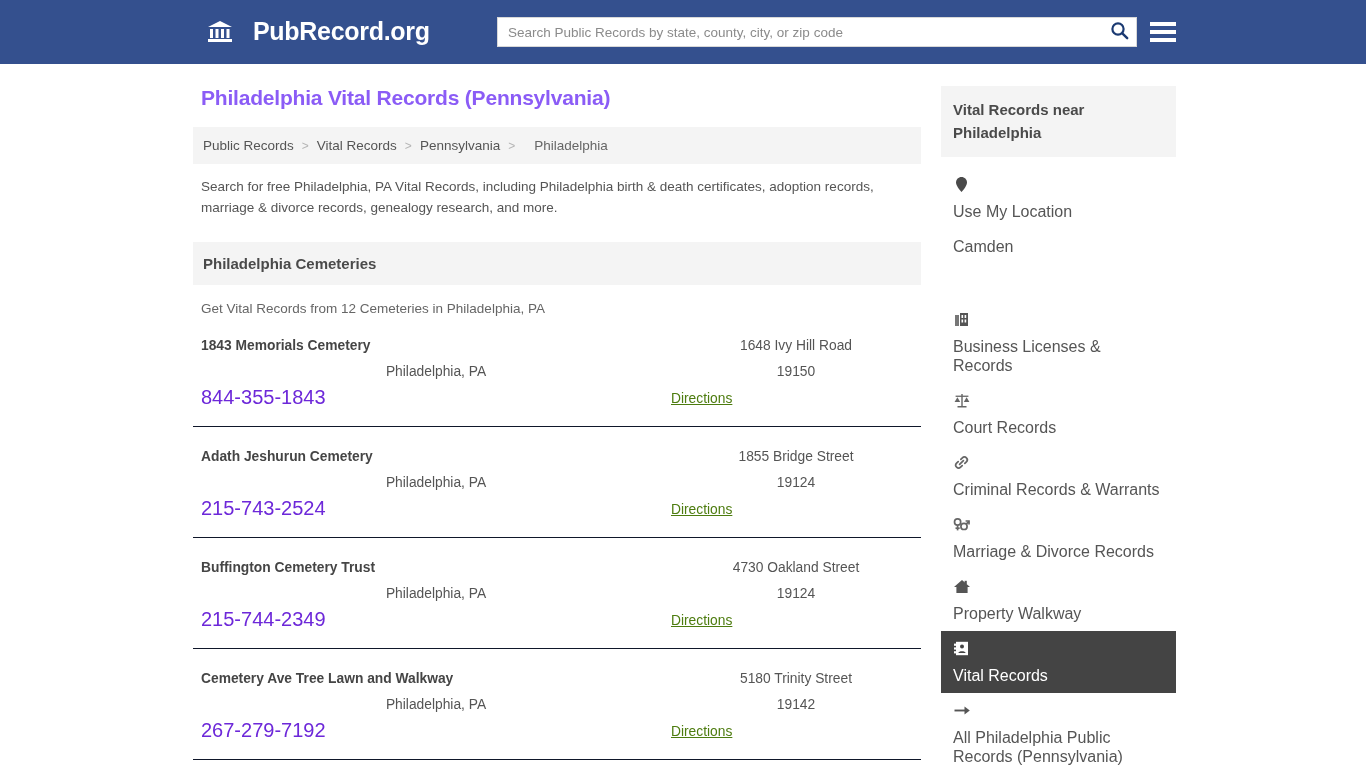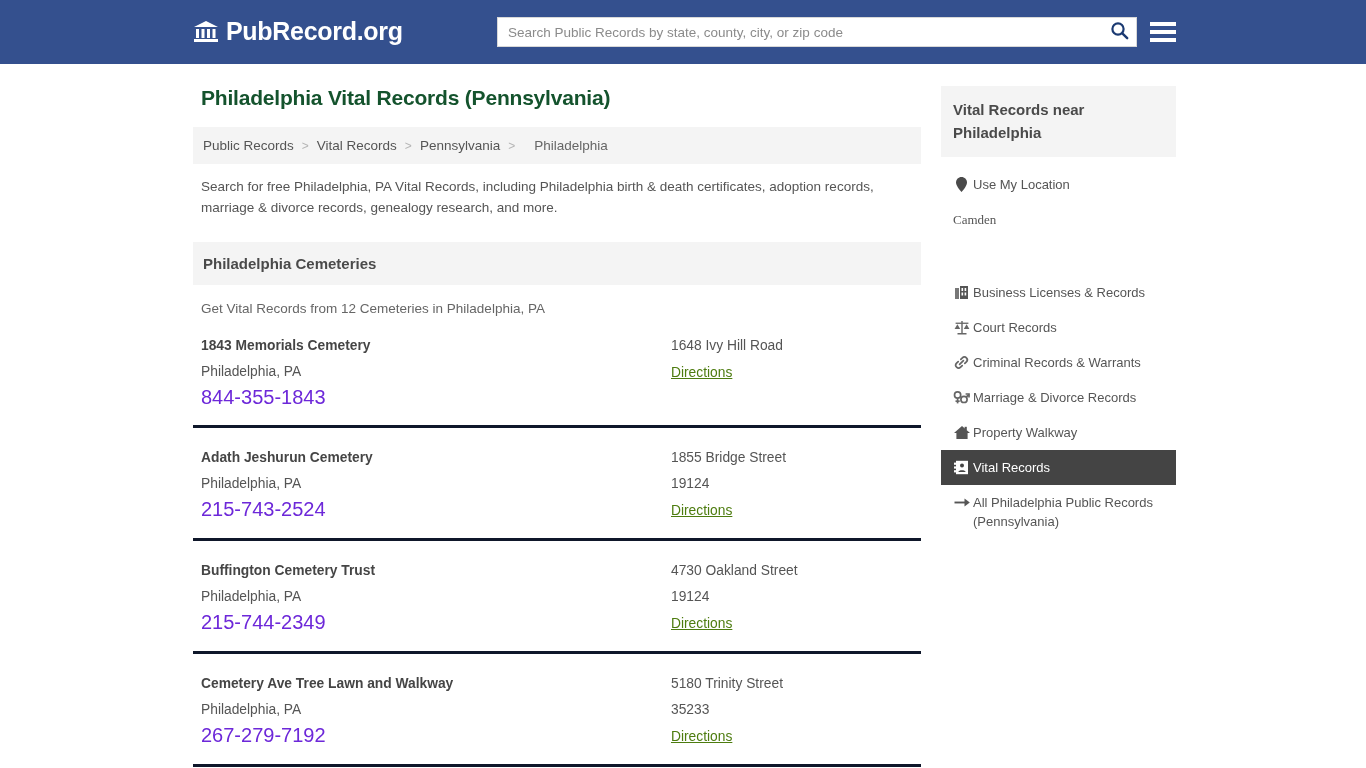--- a/index.html
+++ b/index.html
@@ -14,25 +14,25 @@
 
   
   .site-header {
     width: 1366px;
     height: 64px;
     background: #34508e;
     position: relative;
   }
   .logo-wrap {
     position: absolute;
-    left: 193px;
+    left: 207px;
     top: 18px;
     display: flex;
     align-items: flex-end;
-    gap: 7px;
+    gap: 20px;
     text-decoration: none;
   }
   .logo-icon { display: block; width: 26px; height: 26px; }
   .logo-text {
     color: #ffffff;
     font-size: 25px;
     font-weight: bold;
     letter-spacing: -0.3px;
     line-height: 26px;
     white-space: nowrap;
@@ -99,21 +99,21 @@
     display: flex;
     gap: 20px;
   }
   .main-col { width: 728px; flex: none; }
   .side-col { width: 235px; flex: none; }
 
   h1.page-title {
     margin: 0 0 17px 8px;
     font-size: 21px;
     font-weight: bold;
-    color: #14532d;
+    color: #8b5cf6;
     letter-spacing: -0.2px;
   }
 
   
   .breadcrumb {
     background: #f4f4f4;
     padding: 11px 10px;
     display: flex;
     align-items: center;
     flex-wrap: wrap;
@@ -151,37 +151,38 @@
   .section-sub {
     margin: 16px 0 0 8px;
     font-size: 13.5px;
     color: #666666;
   }
 
   
   .listing {
     display: flex;
     padding: 21px 0 19px 8px;
-    border-bottom: 3px solid #0f172a;
+    border-bottom: 1px solid #0f172a;
   }
   .listing:last-child { border-bottom: none; }
   .listing-left { width: 470px; flex: none; }
   .listing-right { flex: 1; }
   .lst-name {
     font-size: 13.8px;
     font-weight: bold;
     color: #454545;
     margin-bottom: 9px;
     line-height: 17px;
   }
   .lst-line {
     font-size: 13.8px;
     color: #555555;
     margin-bottom: 9px;
     line-height: 17px;
+    text-align: center;
   }
   .lst-phone {
     font-size: 20px;
     color: #6d28d9;
     line-height: 17px;
   }
   .lst-directions {
     font-size: 13.8px;
     color: #4d7c0f;
     text-decoration: underline;
@@ -196,29 +197,30 @@
     padding: 12px 12px 13px 12px;
     font-size: 15px;
     font-weight: bold;
     color: #4a4a4a;
     line-height: 23px;
   }
   .side-body { padding-top: 10px; }
   .side-link {
     display: flex;
     align-items: flex-start;
-    gap: 3px;
+    gap: 9px;
     padding: 8px 12px;
-    font-size: 13px;
+    font-size: 16px;
     color: #555555;
     text-decoration: none;
     cursor: pointer;
     line-height: 19px;
-  }
-  .side-link.plain { padding-left: 12px; font-family: Liberation Serif, serif; }
+    flex-direction: column;
+  }
+  .side-link.plain { padding-left: 12px; }
   .side-link.active {
     background: #444444;
     color: #ffffff;
   }
   .side-ic {
     width: 17px; height: 17px; flex: none;
     display: flex; align-items: center; justify-content: center;
     margin-top: 1px;
   }
   .side-ic svg { display: block; }
@@ -284,20 +286,21 @@
       <div class="section-sub">Get Vital Records from 12 Cemeteries in Philadelphia, PA</div>
 
       <div class="listing">
         <div class="listing-left">
           <div class="lst-name">1843 Memorials Cemetery</div>
           <div class="lst-line">Philadelphia, PA</div>
           <div class="lst-phone">844-355-1843</div>
         </div>
         <div class="listing-right">
           <div class="lst-line">1648 Ivy Hill Road</div>
+          <div class="lst-line">19150</div>
           <a class="lst-directions" href="#">Directions</a>
         </div>
       </div>
 
       <div class="listing">
         <div class="listing-left">
           <div class="lst-name">Adath Jeshurun Cemetery</div>
           <div class="lst-line">Philadelphia, PA</div>
           <div class="lst-phone">215-743-2524</div>
         </div>
@@ -322,21 +325,21 @@
       </div>
 
       <div class="listing">
         <div class="listing-left">
           <div class="lst-name">Cemetery Ave Tree Lawn and Walkway</div>
           <div class="lst-line">Philadelphia, PA</div>
           <div class="lst-phone">267-279-7192</div>
         </div>
         <div class="listing-right">
           <div class="lst-line">5180 Trinity Street</div>
-          <div class="lst-line">35233</div>
+          <div class="lst-line">19142</div>
           <a class="lst-directions" href="#">Directions</a>
         </div>
       </div>
 
       <div class="listing">
         
         
       </div>
 
     </div>

